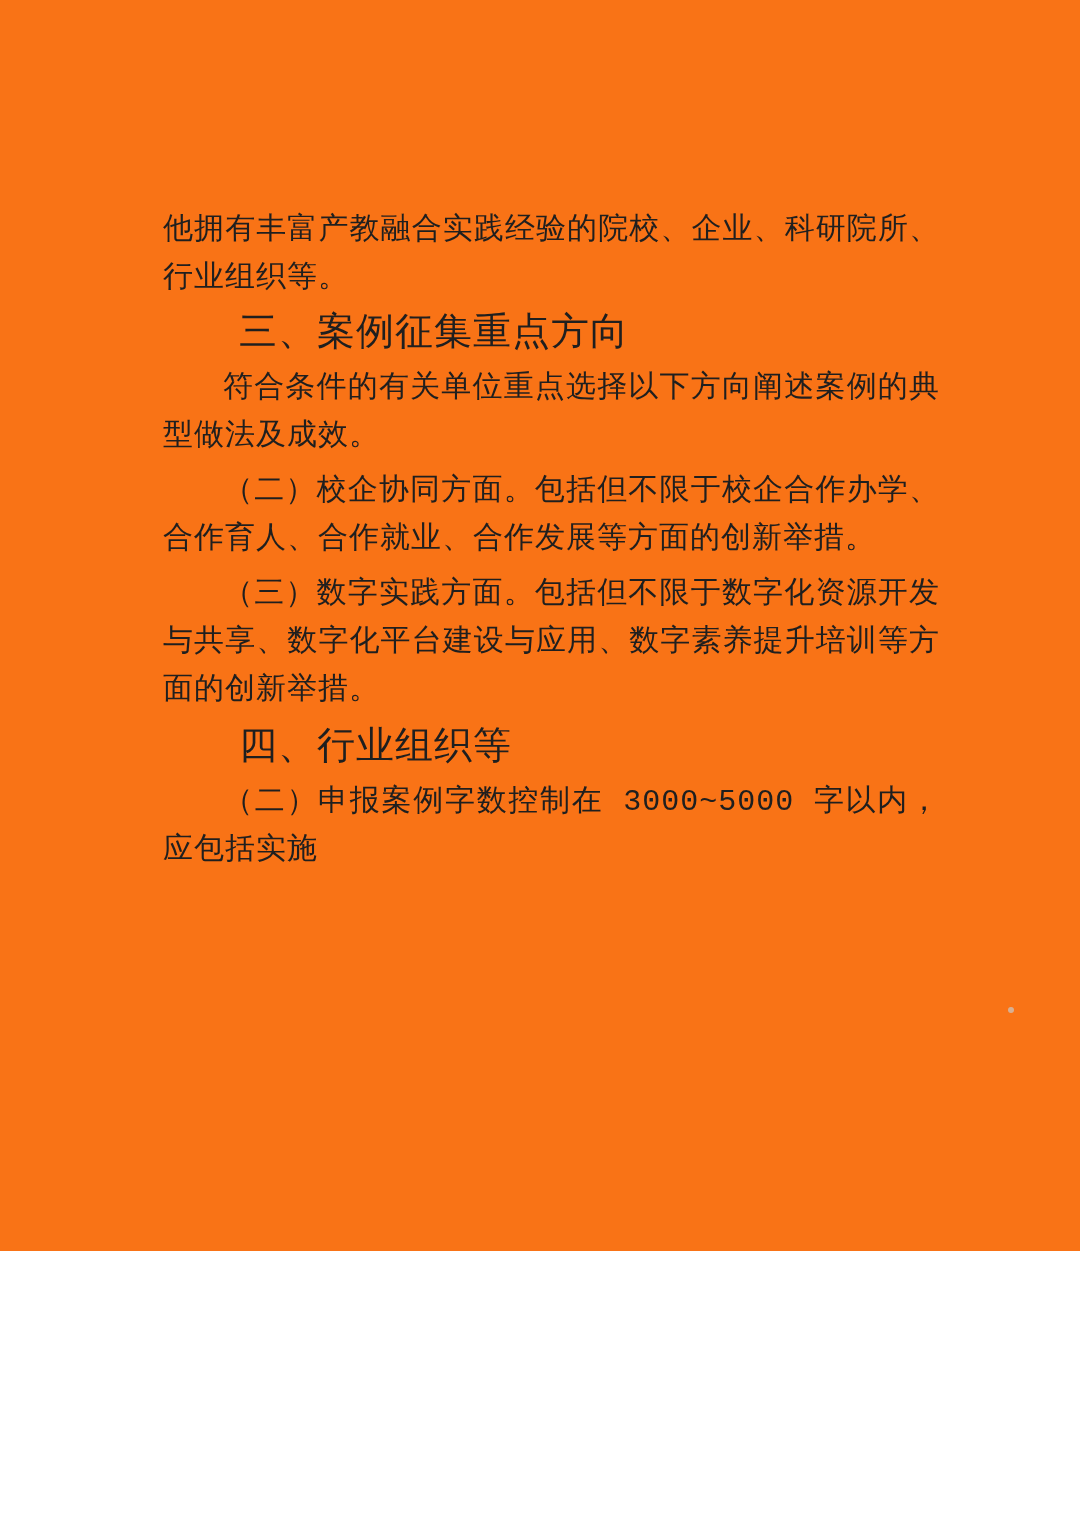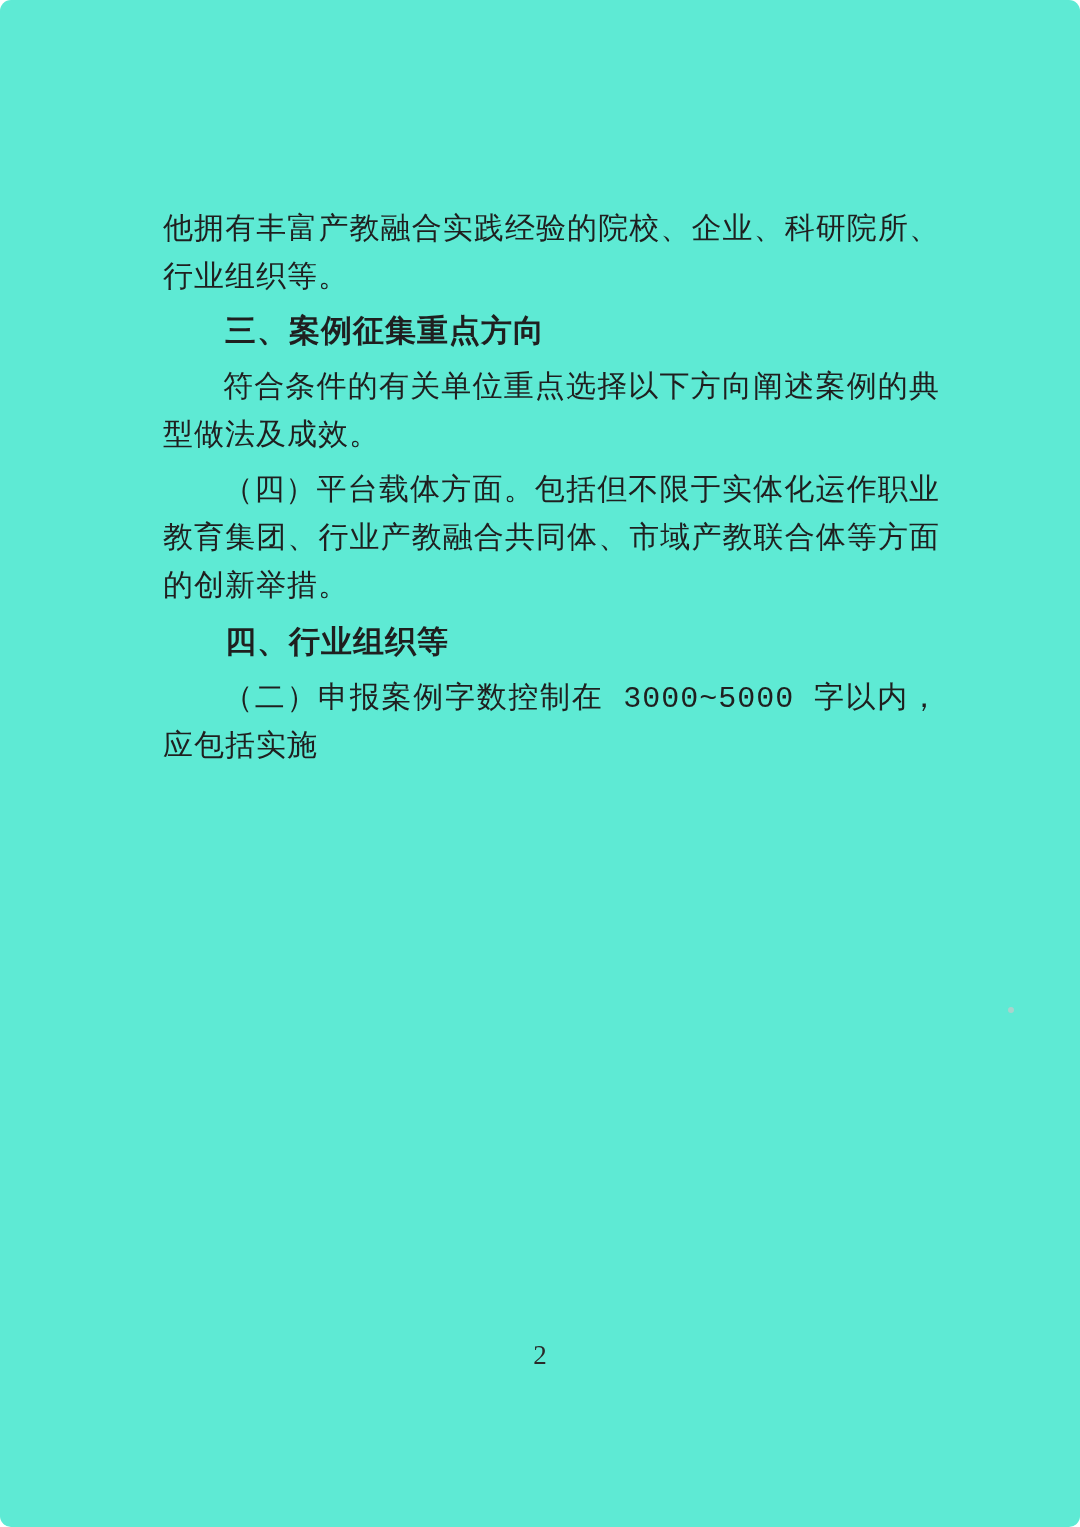--- a/index.html
+++ b/index.html
@@ -3,26 +3,25 @@
 <meta charset="utf-8">
 <style>
   html, body {
     margin: 0;
     padding: 0;
     background: #ffffff;
   }
   .page {
     position: relative;
     width: 1080px;
-    height: 1527px;
-    background: #5eead4;
+    height: 1251px;
+    background: #f97316;
     overflow: hidden;
     font-family: "Liberation Serif", "DejaVu Serif", serif;
     color: #1f1f1f;
-    border-radius: 11px;
   }
   .content {
     position: absolute;
     top: 204px;
     left: 163px;
     width: 777px;
   }
   .content p {
     margin: 0 0 7px 0;
     font-size: 30px;
@@ -30,23 +29,23 @@
     text-align: justify;
     text-align-last: left;
     letter-spacing: 1px;
   }
   .content p.indent {
     text-indent: 2em;
     font-family: Liberation Mono, monospace;
   }
   .content h2.heading {
     margin: 2px 0 9px 0;
-    font-size: 31px;
+    font-size: 38px;
     line-height: 48px;
-    font-weight: bold;
+    font-weight: normal;
     font-family: "Liberation Sans", "DejaVu Sans", sans-serif;
     text-indent: 2em;
     letter-spacing: 1px;
   }
   .page-number {
     position: absolute;
     top: 1340px;
     left: 0;
     width: 100%;
     text-align: center;
@@ -71,23 +70,24 @@
 <div class="page">
   <div class="content">
 
     <p>他拥有丰富产教融合实践经验的院校、企业、科研院所、行业组织等。</p>
 
     <h2 class="heading">三、案例征集重点方向</h2>
 
     <p class="indent">符合条件的有关单位重点选择以下方向阐述案例的典型做法及成效。</p>
 
 
+    <p class="indent">（二）校企协同方面。包括但不限于校企合作办学、合作育人、合作就业、合作发展等方面的创新举措。</p>
 
+    <p class="indent">（三）数字实践方面。包括但不限于数字化资源开发与共享、数字化平台建设与应用、数字素养提升培训等方面的创新举措。</p>
 
-    <p class="indent">（四）平台载体方面。包括但不限于实体化运作职业教育集团、行业产教融合共同体、市域产教联合体等方面的创新举措。</p>
 
 
     <h2 class="heading">四、行业组织等</h2>
 
 
     <p class="indent">（二）申报案例字数控制在 3000~5000 字以内，应包括实施</p>
 
   </div>
 
   <div class="page-number">2</div>

